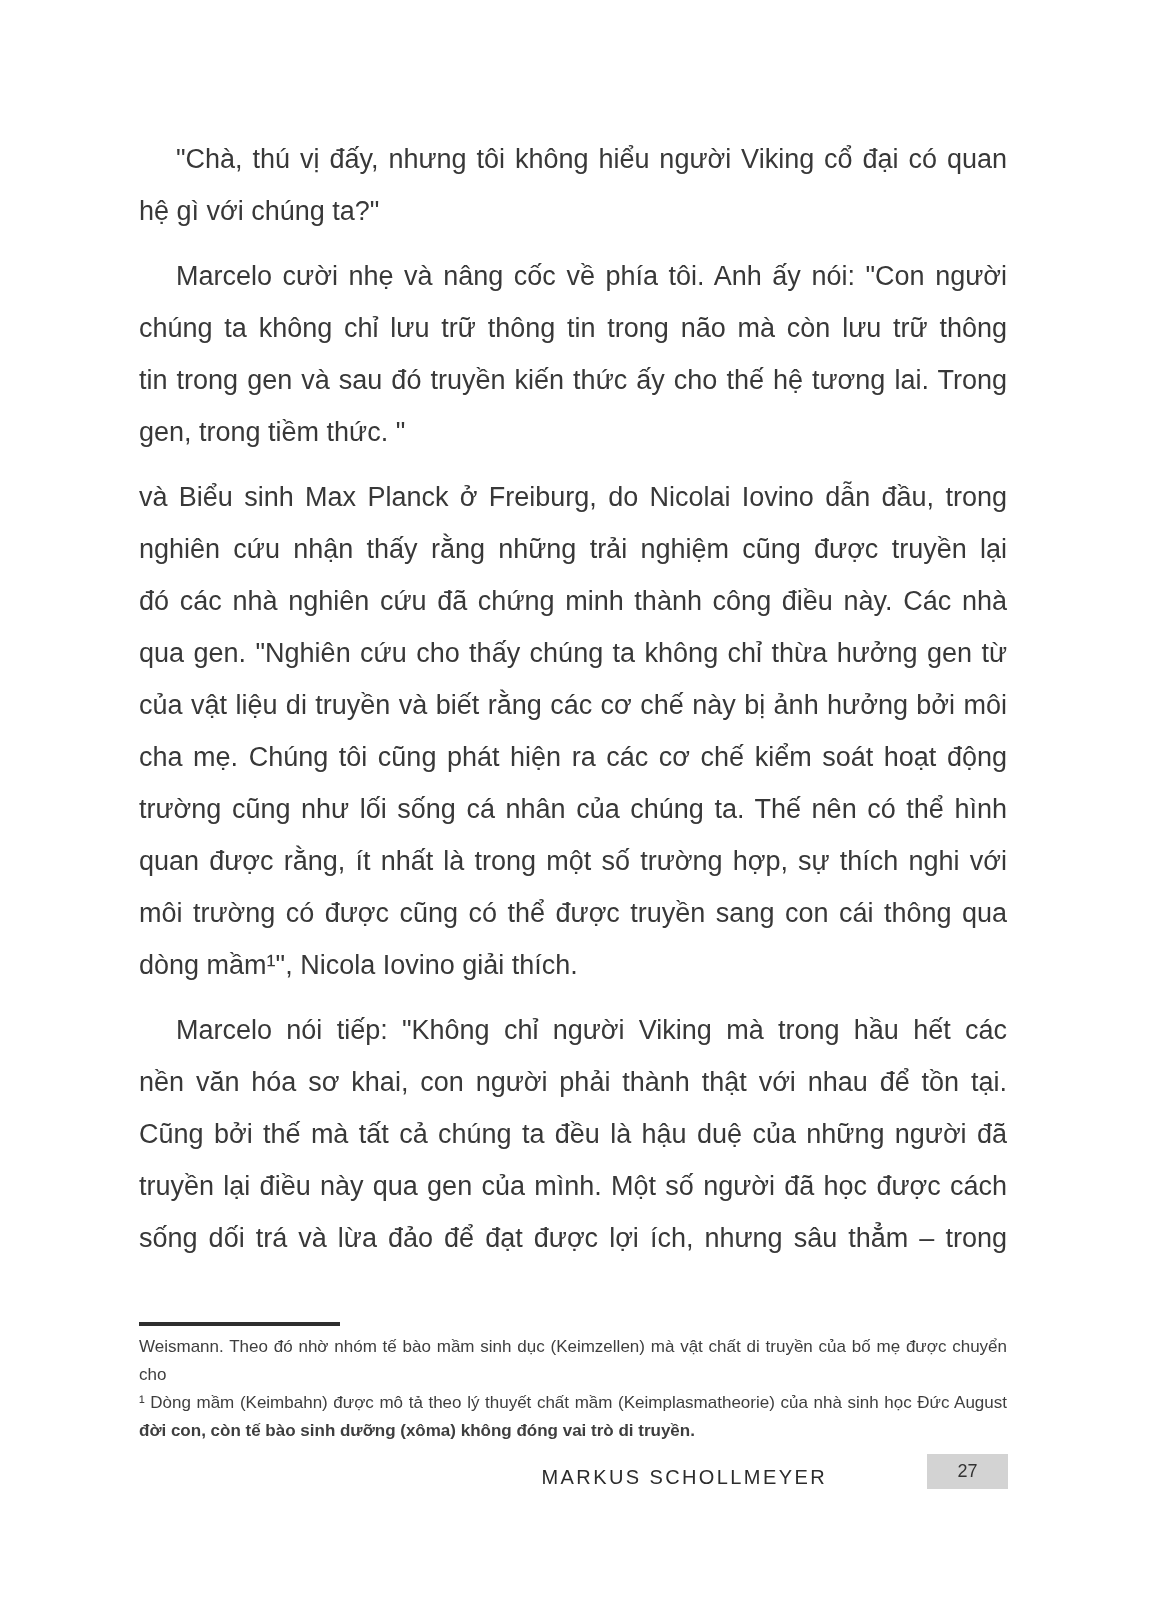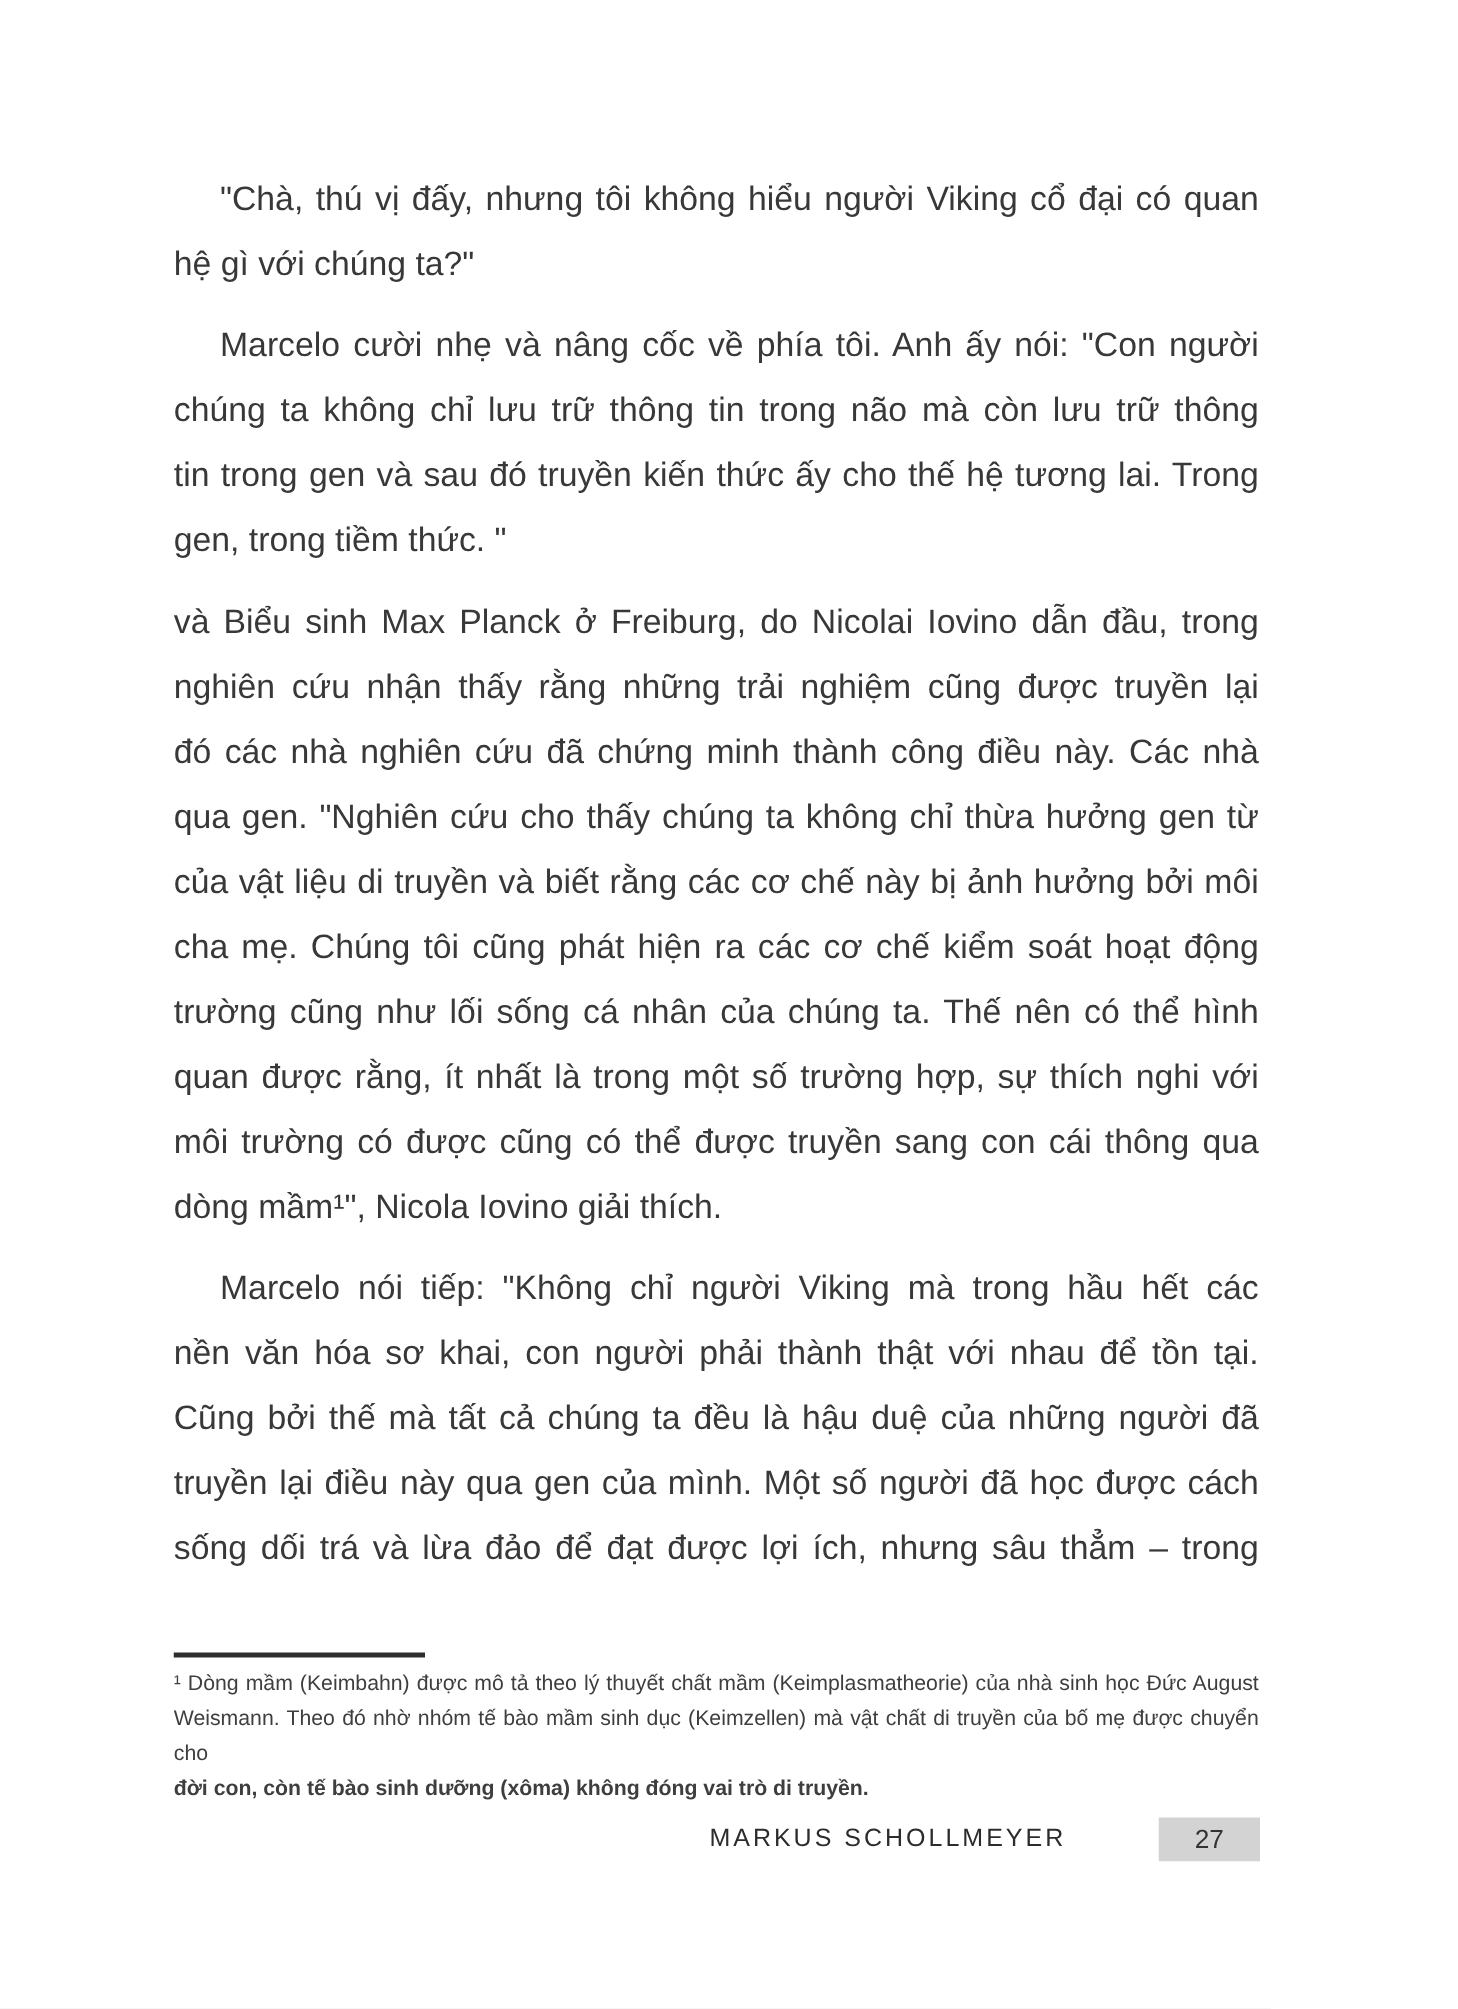--- a/index.html
+++ b/index.html
@@ -28,29 +28,29 @@
     width:201px;height:4px;background:#2e2e2e;
   }
   .footnote{
     position:absolute;left:139px;top:1333px;width:868px;
     font-size:17px;line-height:28px;color:#3e3e3e;
   }
   .footnote .fline{text-align:justify;text-align-last:justify;}
   .footnote .fline.noj{text-align-last:left;font-weight:bold;}
   .page-footer{
     position:absolute;left:139px;top:1454px;width:869px;height:35px;
-    display:flex;justify-content:flex-end;align-items:center;gap:74px;
+    display:flex;justify-content:flex-end;align-items:flex-end;gap:100px;
   }
   .author{
     font-size:20px;letter-spacing:2.4px;color:#2c2c2c;
   }
   .pagebox{
     width:81px;height:35px;
     display:flex;align-items:center;justify-content:center;
-    font-size:21px;color:#333333;
+    font-size:18px;color:#333333;
   }
 </style>
 </head>
 <body>
 
 <div class="page" style="background: rgb(255, 255, 255); color: rgb(56, 56, 56);">
 
   <main class="body-text">
       <div class="para">
         <div class="bline indent">"Chà, thú vị đấy, nhưng tôi không hiểu người Viking cổ đại có quan</div>
@@ -79,22 +79,22 @@
         <div class="bline">nền văn hóa sơ khai, con người phải thành thật với nhau để tồn tại.</div>
         <div class="bline">Cũng bởi thế mà tất cả chúng ta đều là hậu duệ của những người đã</div>
         <div class="bline">truyền lại điều này qua gen của mình. Một số người đã học được cách</div>
         <div class="bline">sống dối trá và lừa đảo để đạt được lợi ích, nhưng sâu thẳm – trong</div>
       </div>
     </main>
 
   <div class="footnote-rule"></div>
 
   <section class="footnote">
+      <div class="fline">Weismann. Theo đó nhờ nhóm tế bào mầm sinh dục (Keimzellen) mà vật chất di truyền của bố mẹ được chuyển cho</div>
       <div class="fline">¹ Dòng mầm (Keimbahn) được mô tả theo lý thuyết chất mầm (Keimplasmatheorie) của nhà sinh học Đức August</div>
-      <div class="fline">Weismann. Theo đó nhờ nhóm tế bào mầm sinh dục (Keimzellen) mà vật chất di truyền của bố mẹ được chuyển cho</div>
       <div class="fline noj">đời con, còn tế bào sinh dưỡng (xôma) không đóng vai trò di truyền.</div>
     </section>
 
   <footer class="page-footer">
     <span class="author">MARKUS SCHOLLMEYER</span>
     <span class="pagebox" style="background: rgb(211, 211, 211);">27</span>
   </footer>
 
 </div>
 

